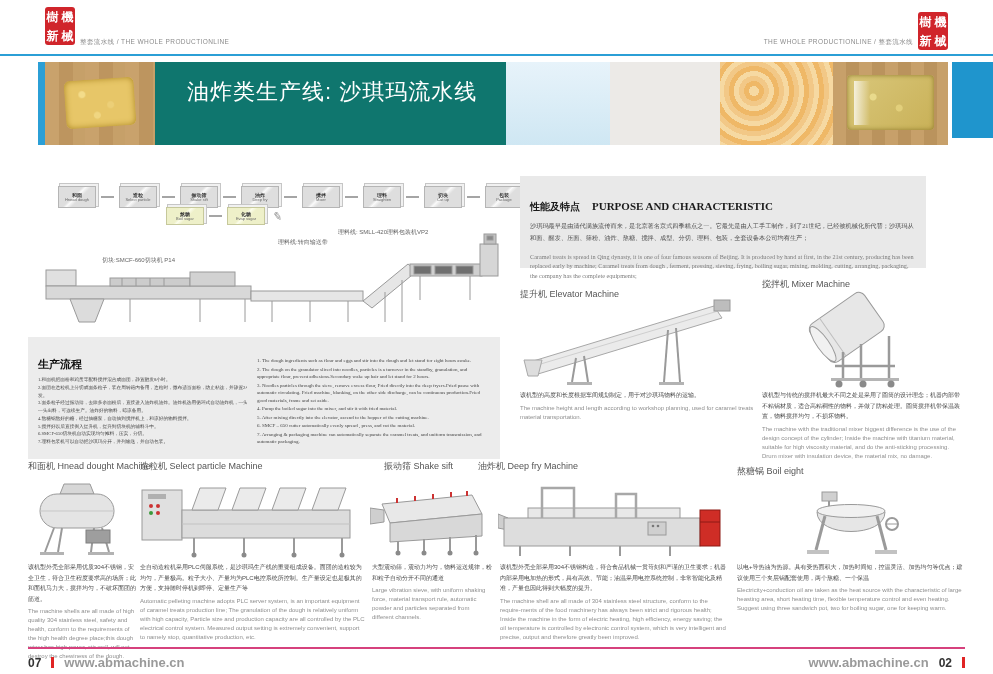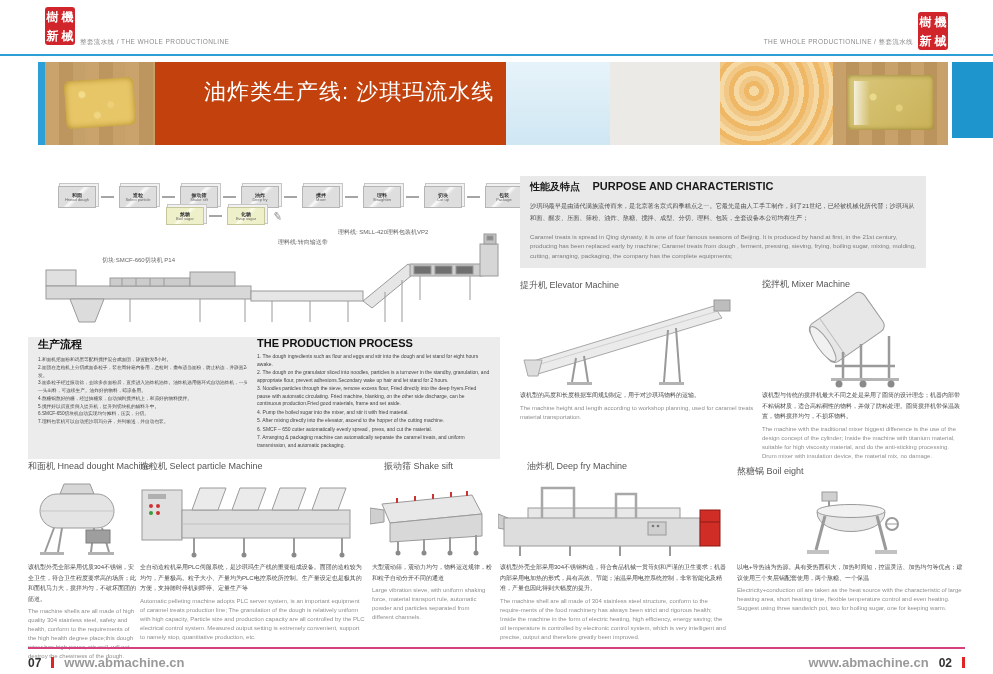--- a/index.html
+++ b/index.html
@@ -4,21 +4,21 @@
 <style>
   html,body{margin:0;padding:0;background:#fff;font-family:"Liberation Sans","DejaVu Sans",sans-serif;}
   #page{position:relative;width:993px;height:674px;background:#fff;overflow:hidden;}
   .abs{position:absolute;}
   
   .seal{width:30px;height:38px;background:#d0252b;border-radius:3px;display:grid;grid-template-columns:1fr 1fr;grid-template-rows:1fr 1fr;color:#fff;font-family:"Liberation Serif","DejaVu Serif",serif;font-weight:bold;}
   .seal span{display:flex;align-items:center;justify-content:center;font-size:12px;line-height:1;}
   .hlabel{font-size:6.5px;color:#8c8c8c;letter-spacing:.4px;white-space:nowrap;}
   .blueline{background:#2b9fd6;}
   
-  .titleblock{background:#c2410c;color:#fff;padding-left:17px;}
+  .titleblock{background:#0f766e;color:#fff;}
   .titleblock .zh{font-size:22px;letter-spacing:1px;}
   .titleblock .en{font-size:13px;margin-top:3px;}
   .photo-wood{background:repeating-linear-gradient(90deg,#c9a26c 0 14px,#bd955f 14px 28px,#c6a069 28px 40px);}
   .blob{position:absolute;left:18%;top:20%;width:64%;height:58%;background:
     radial-gradient(circle at 25% 30%,#f3dc8a 3px,transparent 4px),
     radial-gradient(circle at 65% 55%,#eccf77 3px,transparent 4px),
     radial-gradient(circle at 45% 75%,#f0d681 3px,transparent 4px),
     #e7c668;border-radius:6px;box-shadow:inset 0 0 6px #a9841f;transform:rotate(-4deg);}
   .photo-closeup{background:
     repeating-radial-gradient(circle at 30% 35%,#f6d9a2 0 5px,#efb867 5px 10px,#f2c887 10px 15px),
@@ -31,21 +31,21 @@
   .package:before{content:"";position:absolute;left:8%;top:10%;width:18%;height:80%;background:linear-gradient(90deg,rgba(255,255,255,.75),rgba(255,255,255,0));}
   
   .flowrow{display:flex;align-items:center;}
   .fbox{flex:none;width:36px;height:20px;border:1px solid #b5b5b5;background:linear-gradient(135deg,#dedede 42%,#fafafa 48%,#dedede 58%);box-shadow:2px -2px 0 0 #f1f1f1,2px -2px 0 1px #c6c6c6;display:flex;flex-direction:column;align-items:center;justify-content:center;overflow:hidden;}
   .fbox .zh{font-size:5px;font-weight:bold;color:#333;line-height:1.2;white-space:nowrap;}
   .fbox .en{font-size:4px;color:#666;line-height:1.2;white-space:nowrap;}
   .fbox.yellow{background:linear-gradient(135deg,#eef0c9 42%,#fcfdeb 48%,#eef0c9 58%);border-color:#c6c89b;}
   .fdash{flex:none;width:13px;height:2px;background:#a5a5a5;margin:0 5px;}
   .pencil{font-size:11px;color:#8a8a8a;margin-left:8px;transform:rotate(10deg);}
   
-  .graybox{background:#ececec;box-sizing:border-box;padding:0 10px;}
+  .graybox{background:#ececec;box-sizing:border-box;padding:20px 10px;font-family:Liberation Serif, serif;}
   .pz-title{font-size:11px;font-weight:bold;color:#101010;margin:0 0 4px;}
   .pz-item{font-size:4.7px;color:#454545;line-height:1.65;}
   .pe-item{font-size:5px;color:#454545;line-height:1.5;margin-bottom:1px;}
   .purpose-title-zh{font-size:10px;font-weight:bold;color:#1a1a1a;}
   .purpose-title-en{font-size:11px;font-weight:bold;color:#1a1a1a;margin-left:8px;}
   .purpose-zh{font-size:6.2px;color:#4d4d4d;line-height:2;margin:6px 0 0;}
   .purpose-en{font-size:6.2px;color:#7c7c7c;line-height:1.55;margin:7px 0 0;}
   
   .mtitle{font-size:9px;color:#555;white-space:nowrap;}
   .cap-zh{font-size:6px;color:#4a4a4a;line-height:1.75;margin:0;}
@@ -193,40 +193,39 @@
     <p class="pz-title">生产流程</p>
     <div class="pz-item">1.和面机把面粉和鸡蛋等配料搅拌混合成面团，静置醒发8小时。</div>
     <div class="pz-item">2.面团在造粒机上分切成面条粒子，装在周转箱内备用，造粒时，撒布适当面粉，防止粘连，并静置2小时二次醒发。</div>
     <div class="pz-item">3.面条粒子经过振动筛，去除多余面粉后，直接进入油炸机油炸。油炸机选用循环式自动油炸机，一头下料，另一头出料，可连续生产。油炸好的物料，晾凉备用。</div>
     <div class="pz-item">4.熬糖锅熬好的糖，经过抽糖泵，自动抽到搅拌机上，和凉好的物料搅拌。</div>
     <div class="pz-item">5.搅拌好以后直接倒入提升机，提升到切块机的辅料斗中。</div>
     <div class="pz-item">6.SMCF-650切块机自动实现均匀摊料，压实，分切。</div>
     <div class="pz-item">7.理料包装机可以自动把沙琪玛分开，并列输送，并自动包装。</div>
   </div>
   <div class="abs graybox" style="left:247px;top:337px;width:253px;height:122px;">
-    <p class="pz-title">THE PRODUCTION PROCESS</p>
     <div class="pe-item">1. The dough ingredients such as flour and eggs and stir into the dough and let stand for eight hours awake.</div>
     <div class="pe-item">2. The dough on the granulator sliced into noodles, particles is a turnover in the standby, granulation, and appropriate flour, prevent adhesions.Secondary wake up hair and let stand for 2 hours.</div>
     <div class="pe-item">3. Noodles particles through the sieve, remove excess flour, Fried directly into the deep fryers.Fried pause with automatic circulating. Fried machine, blanking, on the other side discharge, can be continuous production.Fried good materials, frame and set aside.</div>
     <div class="pe-item">4. Pump the boiled sugar into the mixer, and stir it with fried material.</div>
     <div class="pe-item">5. After mixing directly into the elevator, ascend to the hopper of the cutting machine.</div>
     <div class="pe-item">6. SMCF – 650 cutter automatically evenly spread , press, and cut the material.</div>
     <div class="pe-item">7. Arranging &amp; packaging machine can automatically separate the caramel treats, and uniform transmission, and automatic packaging.</div>
   </div>
 
   <div class="abs graybox" style="left:520px;top:176px;width:406px;height:92px;background:#e9e9e9;">
     <div>
       <span class="purpose-title-zh">性能及特点</span>
       <span class="purpose-title-en">PURPOSE AND CHARACTERISTIC</span>
     </div>
     <p class="purpose-zh">沙琪玛最早是由清代满族流传而来，是北京著名京式四季糕点之一。它最先是由人工手工制作，到了21世纪，已经被机械化所代替；沙琪玛从和面、醒发、压面、筛粉、油炸、熬糖、搅拌、成型、分切、理料、包装，全套设备本公司均有生产；</p>
     <p class="purpose-en">Caramel treats is spread in Qing dynasty, it is one of four famous seasons of Beijing. It is produced by hand at first, in the 21st century, producing has been replaced early by machine; Caramel treats from dough , ferment, pressing, sieving, frying, boiling sugar, mixing, molding, cutting, arranging, packaging, the company has the complete equipments;</p>
   </div>
 
-  <div class="abs mtitle" style="left:520px;top:279px;">提升机 Elevator Machine</div>
+  <div class="abs mtitle" style="left:520px;top:288px;">提升机 Elevator Machine</div>
   <svg class="abs" style="left:518px;top:292px;" width="235" height="96" viewBox="0 0 235 96">
     <polygon points="12,70 196,14 204,26 20,82" fill="#ebebeb" stroke="#a8a8a8"></polygon>
     <line x1="16" y1="74" x2="200" y2="19" stroke="#cfcfcf"></line>
     <rect x="196" y="8" width="16" height="11" fill="#bdbdbd" stroke="#999"></rect>
     <polygon points="6,68 24,68 20,84 10,84" fill="#dddddd" stroke="#a8a8a8"></polygon>
     <g stroke="#9a9a9a" stroke-width="2" fill="none">
       <line x1="58" y1="66" x2="54" y2="90"></line>
         <line x1="66" y1="64" x2="70" y2="90"></line>
       <line x1="150" y1="38" x2="146" y2="90"></line>
         <line x1="158" y1="36" x2="162" y2="90"></line>
@@ -335,21 +334,21 @@
     <circle cx="28" cy="75" r="2.5" fill="#8a8a8a"></circle>
       <circle cx="54" cy="75" r="2.5" fill="#8a8a8a"></circle>
     <circle cx="80" cy="75" r="2.5" fill="#8a8a8a"></circle>
       <circle cx="106" cy="75" r="2.5" fill="#8a8a8a"></circle>
   </svg>
   <div class="abs" style="left:372px;top:562px;width:120px;">
     <p class="cap-zh">大型震动筛，震动力均匀，物料运送规律，粉和粒子自动分开不同的通道</p>
     <p class="cap-en">Large vibration sieve, with uniform shaking force, material transport rule, automatic powder and particles separated from different channels.</p>
   </div>
 
-  <div class="abs mtitle" style="left:527px;top:460px;">油炸机 Deep fry Machine</div>
+  <div class="abs mtitle" style="left:478px;top:460px;">油炸机 Deep fry Machine</div>
   <svg class="abs" style="left:498px;top:478px;" width="224" height="80" viewBox="0 0 224 80">
     <polygon points="0,36 10,40 10,52 0,50" fill="#cfcfcf" stroke="#9a9a9a"></polygon>
     <rect x="30" y="30" width="152" height="12" fill="#e8e8e8" stroke="#9a9a9a"></rect>
     <rect x="6" y="40" width="196" height="28" fill="#dddddd" stroke="#9a9a9a"></rect>
     <g stroke="#a8a8a8" stroke-width="2.5" fill="none">
       <polyline points="44,40 44,10 76,10 76,40"></polyline>
       <polyline points="118,40 118,16 138,16 138,40"></polyline>
     </g>
     <rect x="150" y="44" width="18" height="13" fill="#cfcfcf" stroke="#9a9a9a"></rect>
     <circle cx="155" cy="48" r="1.3" fill="#777"></circle>

